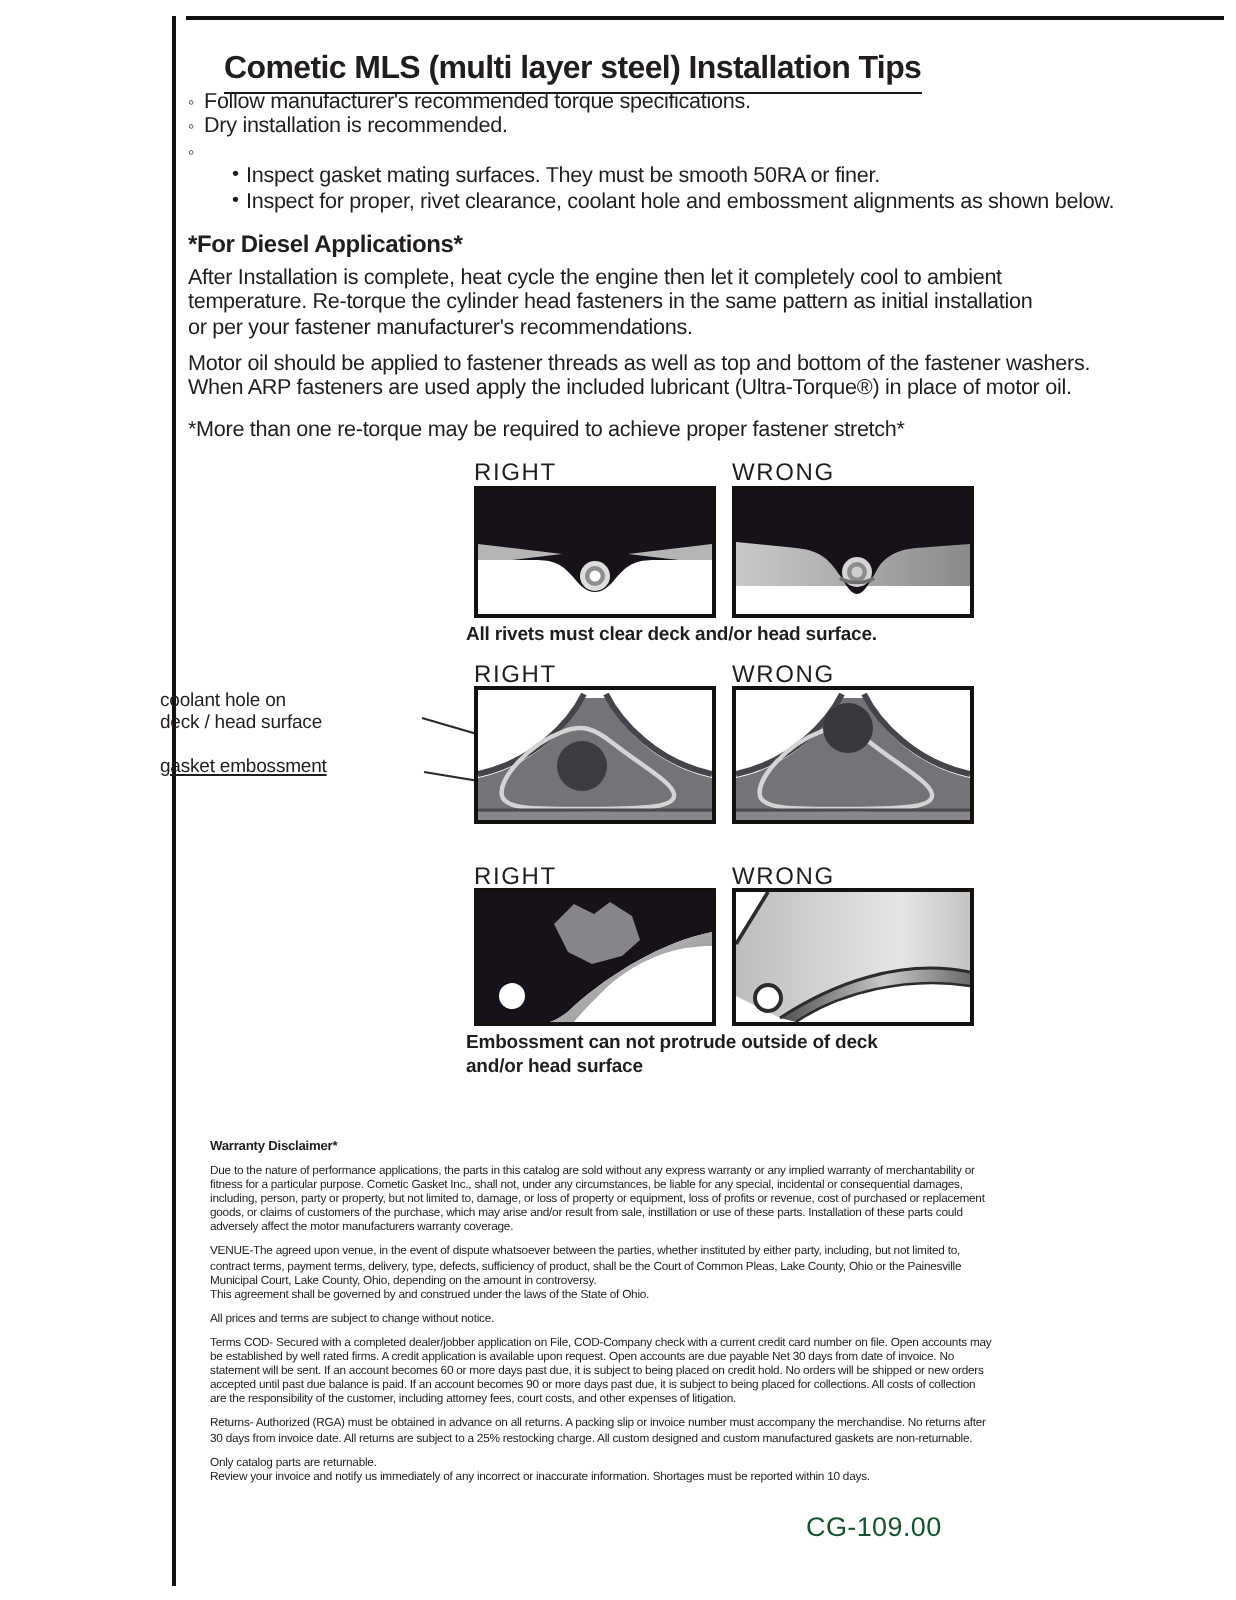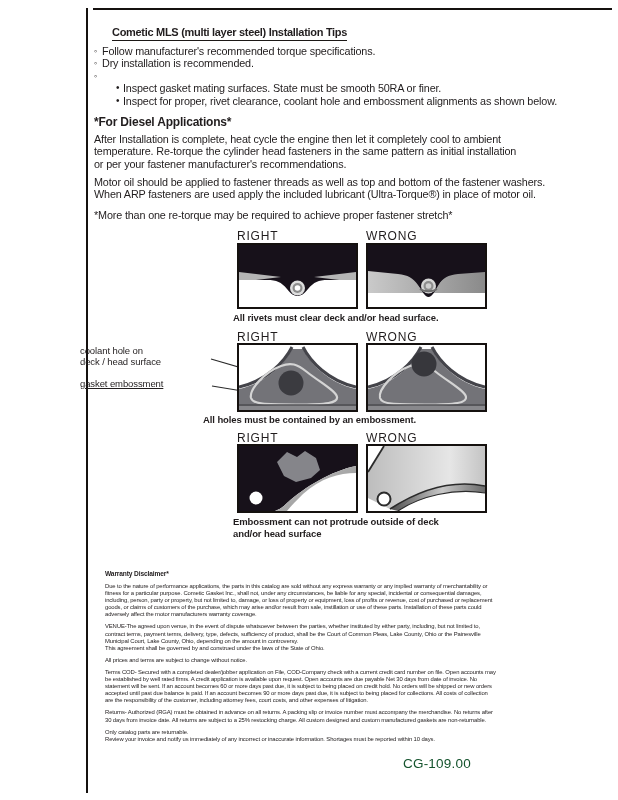--- a/index.html
+++ b/index.html
@@ -5,21 +5,21 @@
   html,body{margin:0;padding:0;background:#ffffff;}
   .page{
     position:relative;width:618px;height:800px;background:#ffffff;overflow:hidden;
     font-family:"Liberation Sans","DejaVu Sans",sans-serif;color:#211d1e;
   }
   .frame-top{position:absolute;left:93px;top:8px;width:519px;height:2px;background:#15110f;}
   .frame-left{position:absolute;left:86px;top:8px;width:2px;height:785px;background:#15110f;}
 
   .title{
     position:absolute;left:112px;top:26px;margin:0;
-    font-size:11px;font-weight:bold;letter-spacing:-0.3px;
+    font-size:16px;font-weight:bold;letter-spacing:-0.3px;
     border-bottom:1.6px solid #1c1816;padding-bottom:2px;
   }
   .tips{position:absolute;left:94px;top:45px;font-size:10.8px;line-height:12.4px;letter-spacing:-0.15px;}
   .b-row{display:flex;}
   .b-mark{width:8px;flex:none;font-size:9px;line-height:12.4px;}
   .b-sub{margin-left:22px;}
   .b-sub .b-mark{width:7px;font-size:10px;}
 
   .diesel{position:absolute;left:94px;top:116px;width:480px;font-size:10.8px;line-height:12.2px;letter-spacing:-0.15px;}
   .diesel h2{margin:0 0 5px 0;font-size:12px;letter-spacing:-0.2px;}
@@ -55,21 +55,21 @@
     </div>
     <div class="b-row">
       <span class="b-mark">◦</span>
       <span>Dry installation is recommended.</span>
     </div>
     <div class="b-row">
       <span class="b-mark">◦</span>
     </div>
     <div class="b-row b-sub">
       <span class="b-mark">•</span>
-      <span>Inspect gasket mating surfaces.  State must be smooth 50RA or finer.</span>
+      <span>Inspect gasket mating surfaces.  They must be smooth 50RA or finer.</span>
     </div>
     <div class="b-row b-sub">
       <span class="b-mark">•</span>
       <span>Inspect for proper, rivet clearance, coolant hole and embossment alignments as shown below.</span>
     </div>
   </div>
 
   <div class="diesel">
     <h2>*For Diesel Applications*</h2>
     <p>After Installation is complete, heat cycle the engine then let it completely cool to ambient
@@ -142,21 +142,20 @@
       <rect width="117" height="65" fill="#ffffff"></rect>
       <path d="M0,44 C28,38 46,18 53,4 L64,4 C71,18 89,38 117,44 L117,65 L0,65 Z" fill="#737378"></path>
       <path d="M0,42 C28,36 46,16 53,2" stroke="#44444a" stroke-width="3" fill="none"></path>
       <path d="M64,2 C71,16 89,36 117,42" stroke="#44444a" stroke-width="3" fill="none"></path>
       <path d="M12,53 C10,44 26,27 42,21 C52,17 58,19 68,27 C82,38 97,46 98,52 C99,58 88,59.5 57,59.5 C26,59.5 14,59.5 12,53 Z" fill="none" stroke="#d4d4d4" stroke-width="2.2"></path>
       <circle cx="56" cy="19" r="12.5" fill="#37373c"></circle>
       <line x1="0" y1="60" x2="117" y2="60" stroke="#4c4c50" stroke-width="1.6"></line>
       <rect x="0" y="61" width="117" height="4" fill="#88888c"></rect>
     </svg>
   </div>
-  <div class="dcap" style="left:203px;top:414px;">All holes must be contained by an embossment.</div>
 
   <div class="dlabel" style="left:237px;top:431px;">RIGHT</div>
   <div class="dlabel" style="left:366px;top:431px;">WRONG</div>
 
   <div class="dbox" style="left:237px;top:444px;">
     <svg width="117" height="65" viewBox="0 0 117 65">
       <defs>
         <linearGradient id="lg3r" x1="0" y1="0" x2="1" y2="1">
           <stop offset="0" stop-color="#c2c2c2"></stop>
             <stop offset="1" stop-color="#8e8e8e"></stop>

